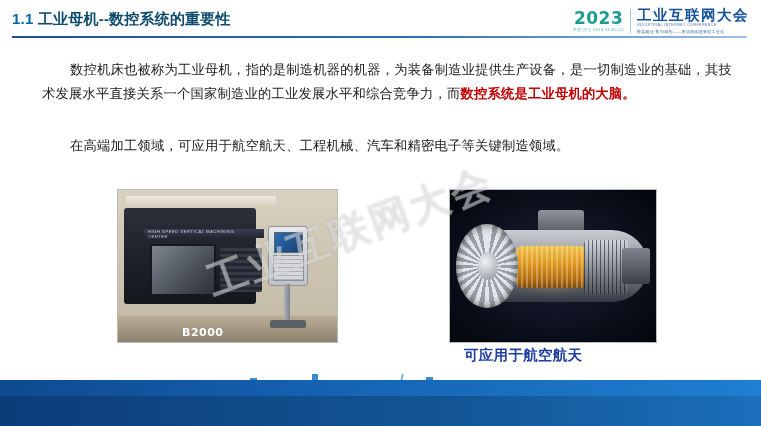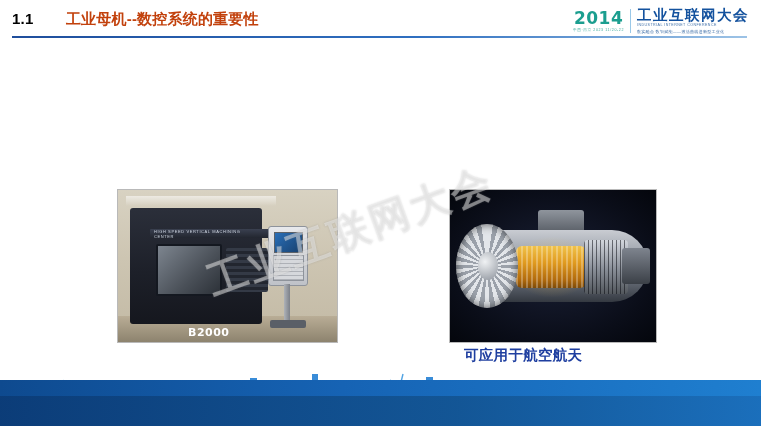--- a/index.html
+++ b/index.html
@@ -30,22 +30,22 @@
     top: 10px;
     width: 320px;
     height: 26px;
   }
   .title-text {
     font-size: 15px;
     font-weight: bold;
     letter-spacing: 0.2px;
     white-space: nowrap;
   }
-  .title-num { color: #000000; }
-  .title-main { color: #c2410c; margin-left: 28px; }
+  .title-num { color: #0369a1; }
+  .title-main { color: #0c4a6e; }
   .title-rule {
     position: absolute;
     left: 12px;
     top: 36px;
     width: 735px;
     height: 2px;
     background: linear-gradient(to right, #1f4e9c 0%, #2f6fc0 55%, #9dc3e6 100%);
   }
 
   
@@ -160,21 +160,21 @@
   
   .lp-floor {
     position: absolute; left: 0; bottom: 0; width: 100%; height: 26px;
     background: linear-gradient(to bottom, #b9ad96, #8d836e);
   }
   .lp-wall {
     position: absolute; left: 0; top: 0; width: 100%; height: 100%;
     background: linear-gradient(to bottom, #d8d2c2 0%, #cdc5b2 45%, #c2b9a4 100%);
   }
   .lp-body {
-    position: absolute; left: 12px; top: 18px; width: 132px; height: 116px;
+    position: absolute; left: 6px; top: 18px; width: 132px; height: 96px;
     background: linear-gradient(to bottom, #2b2f3a 0%, #1d2029 55%, #15171e 100%);
     border-radius: 3px;
   }
   .lp-window {
     position: absolute; left: 26px; top: 36px; width: 62px; height: 48px;
     background: linear-gradient(135deg, #7d858f 0%, #4a5058 60%, #2c3138 100%);
     border: 2px solid #141820;
     border-radius: 2px;
   }
   .lp-toplabel {
@@ -358,31 +358,35 @@
 <div class="slide">
 
   <div class="title-bar">
     <span class="title-text title-num">1.1</span>
     <span class="title-text title-main">工业母机--数控系统的重要性</span>
   </div>
   <div class="title-rule"></div>
 
   <div class="logo">
     <div class="logo-year">
-      <div class="logo-year-main">2014</div>
+      <div class="logo-year-main">2023</div>
       <div class="logo-year-sub">中国·南京 2023 11/20-22</div>
     </div>
     <div class="logo-divider"></div>
     <div class="logo-names">
       <div class="logo-cn">工业互联网大会</div>
       <div class="logo-en">INDUSTRIAL INTERNET CONFERENCE</div>
       <div class="logo-tag">数实融合  数智赋能——激活曲线迸新型工业化</div>
     </div>
   </div>
 
+  <div class="para para1">
+    <span>数控机床也被称为工业母机，指的是制造机器的机器，为装备制造业提供生产设备，是一切制造业的基础，其技术发展水平直接关系一个国家制造业的工业发展水平和综合竞争力，而</span><span class="hl-red">数控系统是工业母机的大脑。</span>
+  </div>
+  <div class="para para2">在高端加工领域，可应用于航空航天、工程机械、汽车和精密电子等关键制造领域。</div>
 
   <div class="photo photo-left">
     <div class="lp-wall"></div>
     <div class="lp-floor"></div>
     <div class="lp-body">
       <div class="lp-toplabel"></div>
       <div class="lp-brand">HIGH SPEED VERTICAL MACHINING CENTER</div>
       <div class="lp-window"></div>
       <div class="lp-vent"></div>
       <div class="lp-b2000">B2000</div>

